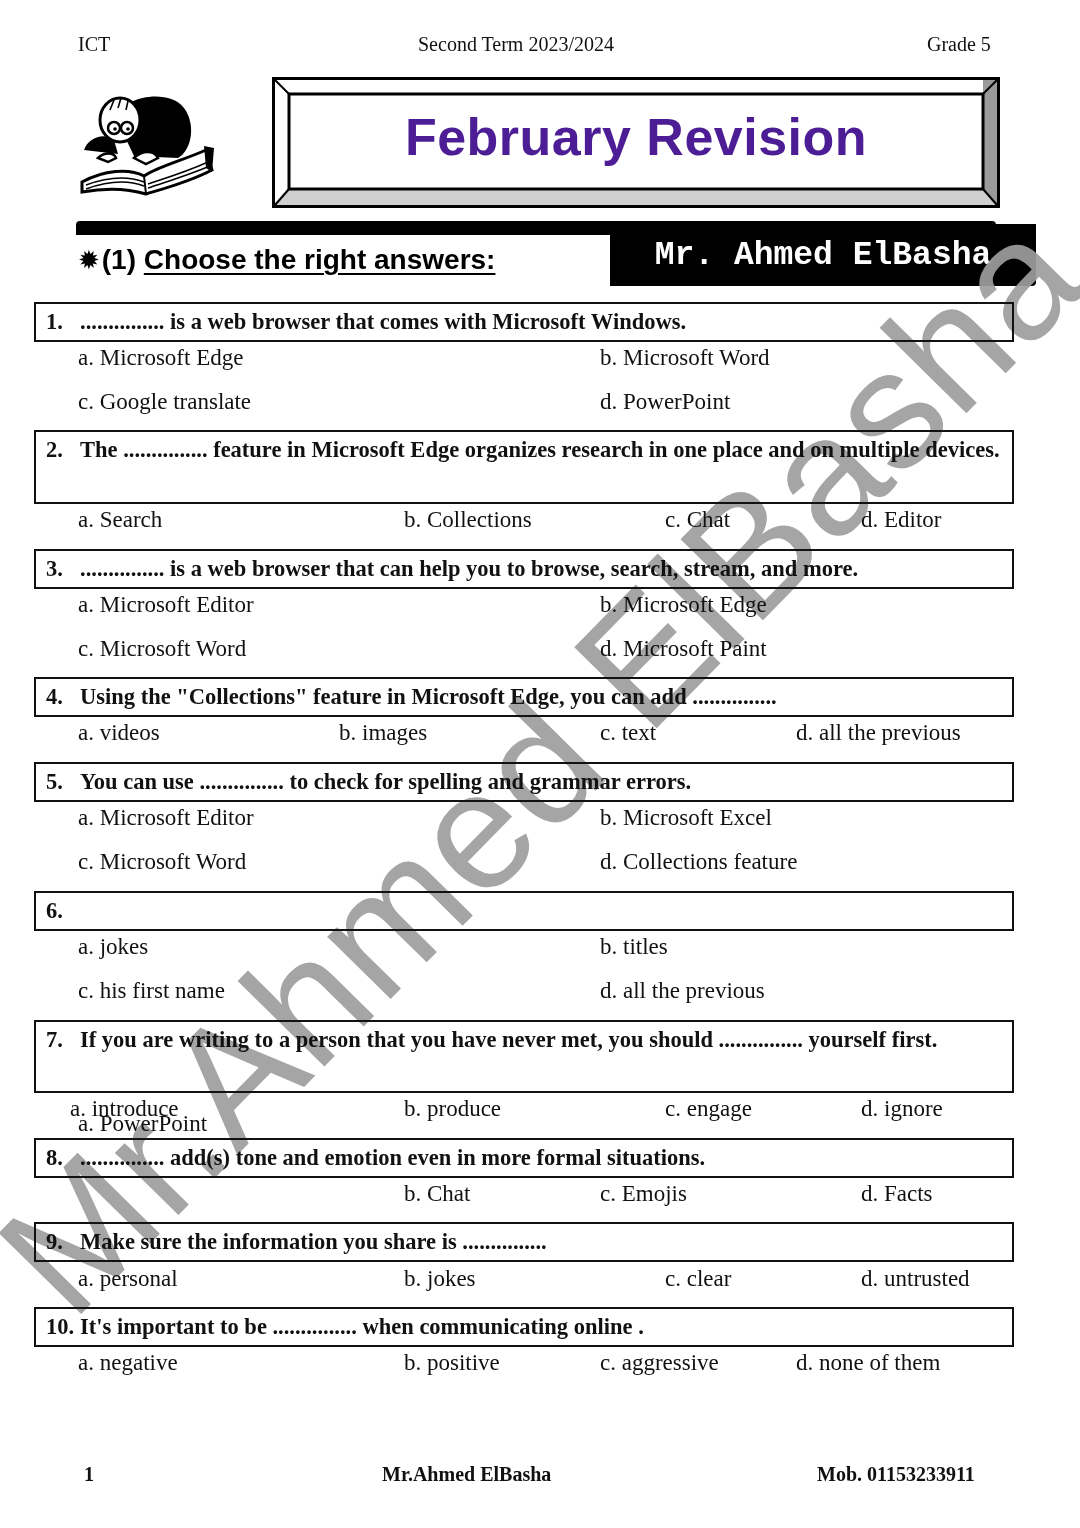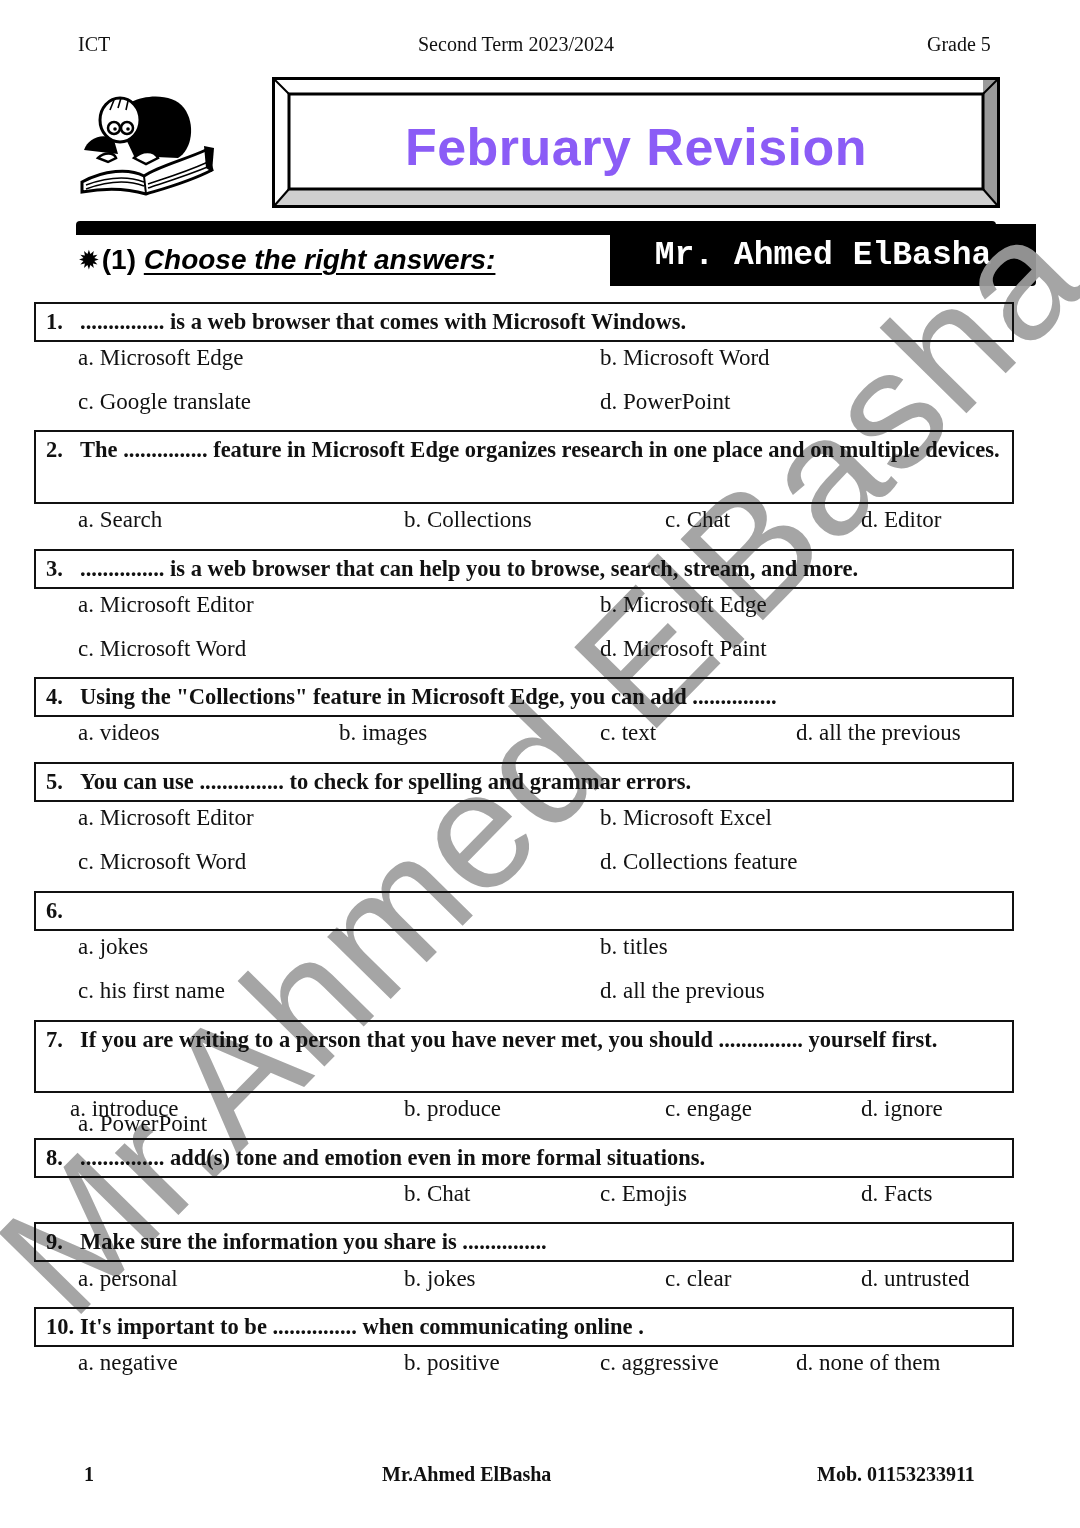--- a/index.html
+++ b/index.html
@@ -8,30 +8,30 @@
 
   .hdr { position: absolute; top: 33px; font-weight: normal; font-size: 20px; }
   .hdr-left { left: 78px; }
   .hdr-center { left: 405px; margin-left: 13px; }
   .hdr-right { left: 927px; }
 
   .clipart { position: absolute; left: 74px; top: 88px; width: 145px; height: 112px; }
 
   .title-frame { position: absolute; left: 272px; top: 77px; width: 728px; height: 131px; box-sizing: border-box; }
   .title-frame svg { position: absolute; left: 0; top: 0; }
-  .title-text { position: absolute; left: 0; right: 0; top: 40px; text-align: center;
+  .title-text { position: absolute; left: 0; right: 0; top: 30px; text-align: center;
                 font-family: "Liberation Sans", "DejaVu Sans", sans-serif; font-weight: bold;
-                font-size: 52px; letter-spacing: 0.5px; color: #8b5cf6; }
+                font-size: 52px; letter-spacing: 0.5px; color: #4c1d95; }
 
   .section-bar { position: absolute; left: 76px; top: 221px; width: 920px; height: 14px;
                  background: #000; border-radius: 4px 4px 0 0; }
   .section-heading { position: absolute; left: 78px; top: 244px; font-family: "Liberation Sans", "DejaVu Sans", sans-serif;
                      font-weight: bold; font-size: 28px; color: #000; }
   .section-heading .star { font-size: 26px; margin-right: 2px; }
-  .section-heading .ul { text-decoration: underline; text-decoration-thickness: 2px; text-underline-offset: 4px; font-style: italic; }
+  .section-heading .ul { text-decoration: underline; text-decoration-thickness: 2px; text-underline-offset: 4px; }
   .author-box { position: absolute; left: 610px; top: 224px; width: 426px; height: 62px; background: #000;
                 border-radius: 0 0 4px 0; color: #ffffff; font-family: "Liberation Mono", "DejaVu Sans Mono", monospace;
                 font-weight: bold; font-size: 33px; display: flex; align-items: center; justify-content: center; }
 
   .q-box { position: absolute; left: 34px; width: 980px; border: 2px solid #111; box-sizing: border-box;
            font-weight: bold; font-size: 22.5px; line-height: 34px; padding: 1px 10px 1px 44px; }
   .q-num { position: absolute; left: 10px; top: 1px; }
   .opt { position: absolute; font-size: 23px; line-height: 30px; white-space: nowrap; }
 
   .watermark { position: absolute; left: 540px; top: 765px; transform: translate(-50%, -50%) rotate(-45.5deg);

